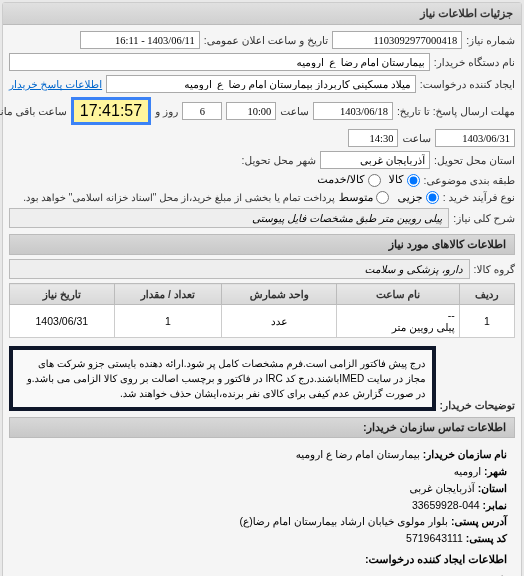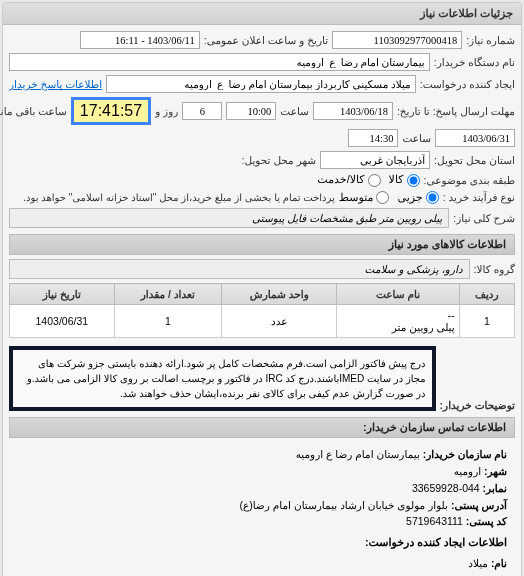--- a/index.html
+++ b/index.html
@@ -210,20 +210,21 @@
     <div class="row" style="margin-top:4px;align-items:flex-end">
       <span class="label" style="font-weight:bold">توضیحات خریدار:</span>
       <div class="notes-box field-wide">درج پیش فاکتور الزامی است.فرم مشخصات کامل پر شود.ارائه دهنده بایستی جزو شرکت های مجاز در سایت IMEDباشند.درج کد IRC در فاکتور و برچسب اصالت بر روی کالا الزامی می باشد.و در صورت گزارش عدم کیفی برای کالای نفر برنده،ایشان حذف خواهند شد.</div>
     </div>
 
     <div class="section-title" style="margin-top:6px">اطلاعات تماس سازمان خریدار:</div>
 
     <div class="contact-block">
       <div><span class="lbl">نام سازمان خریدار:</span> <span>بیمارستان امام رضا ع ارومیه</span></div>
       <div><span class="lbl">شهر:</span> <span>ارومیه</span></div>
+      <div><span class="lbl">استان:</span> <span>آذربایجان غربی</span></div>
       <div><span class="lbl">نمابر:</span> <span>044-33659928</span></div>
       <div><span class="lbl">آدرس پستی:</span> <span>بلوار مولوی خیابان ارشاد بیمارستان امام رضا(ع)</span></div>
       <div><span class="lbl">کد پستی:</span> <span>5719643111</span></div>
     </div>
 
     <div style="font-weight:bold;padding:2px 8px">اطلاعات ایجاد کننده درخواست:</div>
     <div class="contact-block">
       <div><span class="lbl">نام:</span> <span>میلاد</span></div>
 
     </div>

